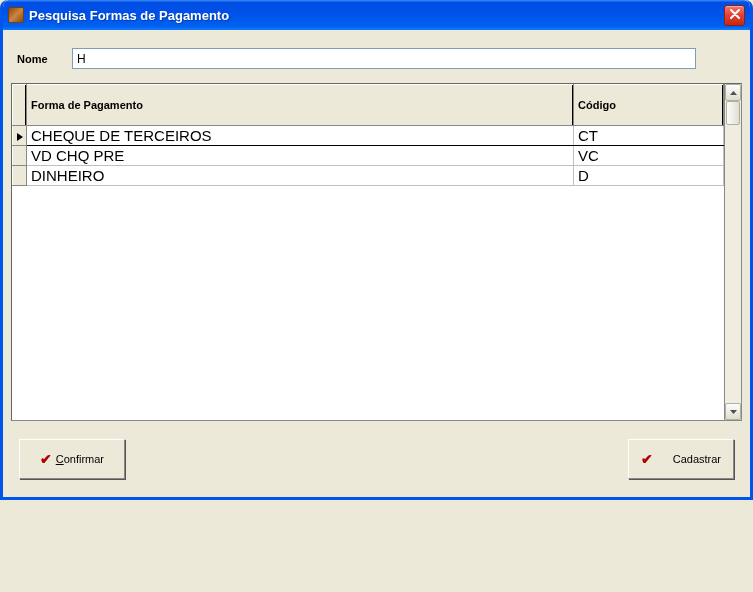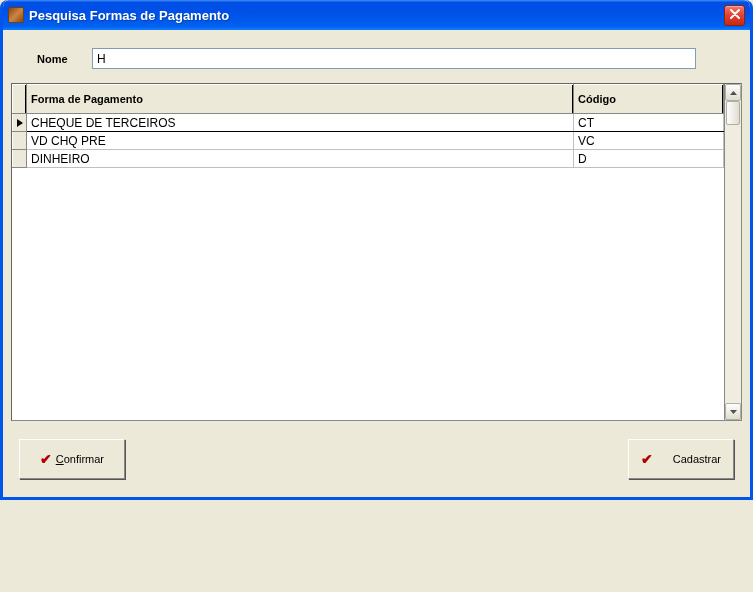--- a/index.html
+++ b/index.html
@@ -63,21 +63,20 @@
     .body {
       flex: 1;
       padding: 8px;
       display: flex;
       flex-direction: column;
     }
     .search-row {
       display: flex;
       align-items: center;
       padding: 10px 6px 14px 6px;
-      margin-left: 20px;
     }
     .search-label {
       width: 55px;
       font-weight: bold;
       font-size: 11px;
     }
     .search-input {
       flex: 1;
       height: 21px;
       border: 1px solid #7f9db9;
@@ -113,41 +112,41 @@
     .col-name { width: auto; }
     .col-code { width: 150px; }
     .grid-table th {
       background: #ece9d8;
       border: 1px solid #000;
       border-top: 1px solid #fff;
       border-left-color: #fff;
       border-right-color: #888;
       border-bottom-color: #888;
       text-align: left;
-      padding: 8px 4px;
+      padding: 14px 4px;
       font-weight: bold;
       font-size: 11px;
       height: 19px;
       position: relative;
     }
     .grid-table th::after {
       content: '';
       position: absolute;
       right: 0; top: 0; bottom: 0;
       width: 1px;
       background: #000;
     }
     .grid-table th.th-indicator {
       padding: 0;
     }
     .grid-table td {
       border-right: 1px solid #c0c0c0;
       border-bottom: 1px solid #c0c0c0;
       padding: 1px 4px;
-      font-size: 12px;
+      font-size: 15px;
       height: 18px;
       background: white;
       margin-top: 29px;
     }
     .grid-table td.row-indicator {
       background: #ece9d8;
       border-right: 1px solid #888;
       border-bottom: 1px solid #888;
       border-top: 1px solid #fff;
       border-left: 1px solid #fff;

